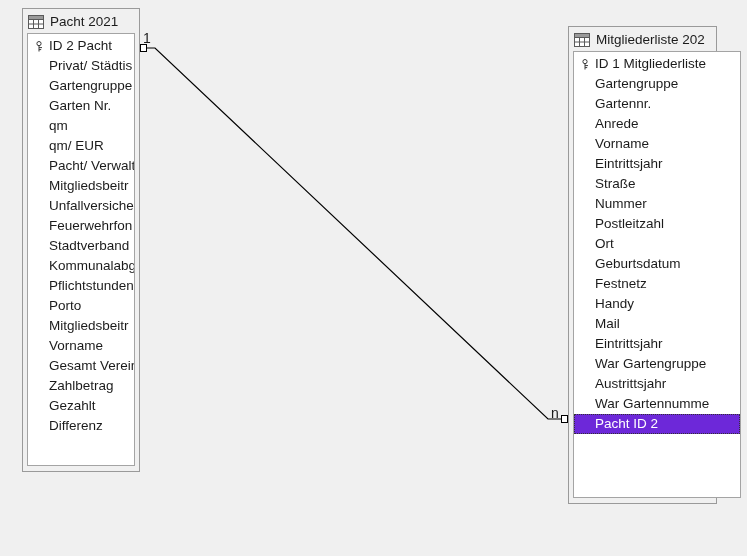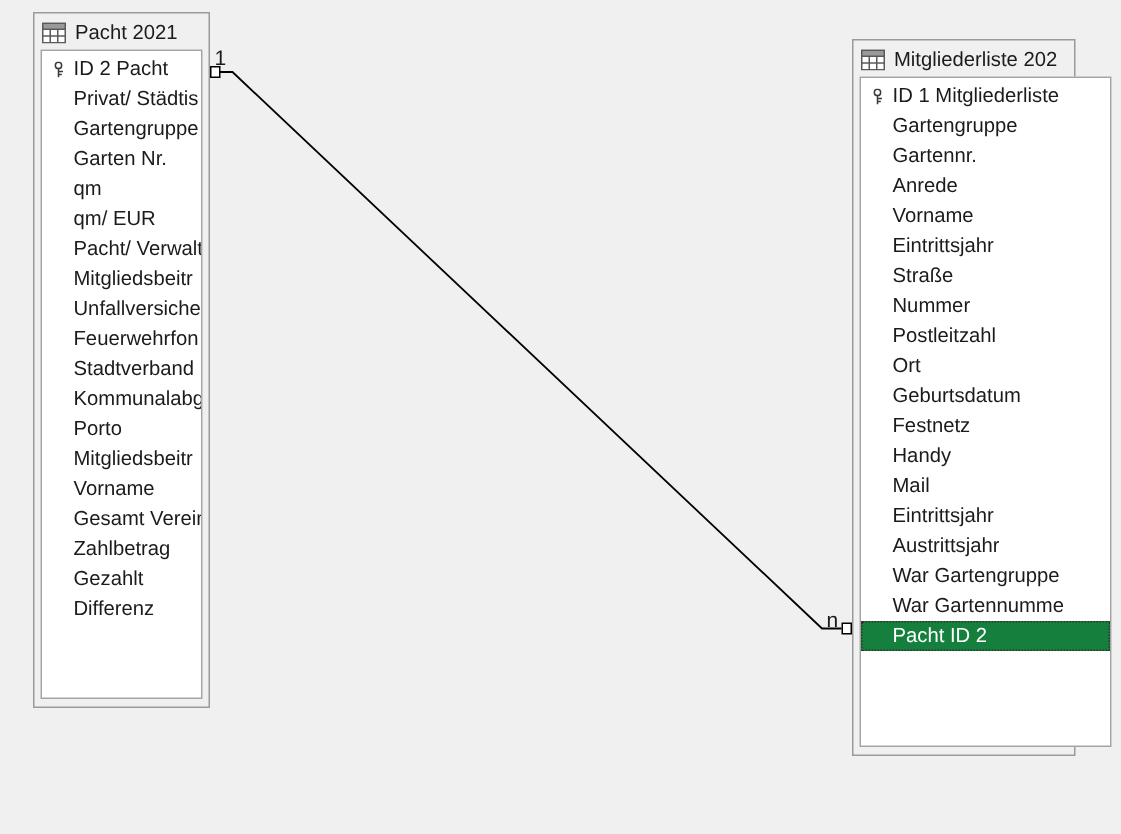--- a/index.html
+++ b/index.html
@@ -85,21 +85,21 @@
     display: flex;
     align-items: center;
     justify-content: center;
   }
   .field-row .fname {
     overflow: hidden;
     white-space: nowrap;
     padding-left: 2px;
   }
   .field-row.selected {
-    background: #15803d;
+    background: #6d28d9;
     color: #ffffff;
     outline: 1px dotted #333;
     outline-offset: -1px;
     margin-right: 0px;
   }
   .key-icon svg { display:block; }
 
   
   #table-window-pacht {
     left: 22px;
@@ -217,20 +217,24 @@
         <div class="field-row">
           <span class="keyslot"></span>
           <span class="fname">Stadtverband</span>
         </div>
         <div class="field-row">
           <span class="keyslot"></span>
           <span class="fname">Kommunalabg</span>
         </div>
         <div class="field-row">
           <span class="keyslot"></span>
+          <span class="fname">Pflichtstunden</span>
+        </div>
+        <div class="field-row">
+          <span class="keyslot"></span>
           <span class="fname">Porto</span>
         </div>
         <div class="field-row">
           <span class="keyslot"></span>
           <span class="fname">Mitgliedsbeitr</span>
         </div>
         <div class="field-row">
           <span class="keyslot"></span>
           <span class="fname">Vorname</span>
         </div>
@@ -329,25 +333,25 @@
         <div class="field-row">
           <span class="keyslot"></span>
           <span class="fname">Mail</span>
         </div>
         <div class="field-row">
           <span class="keyslot"></span>
           <span class="fname">Eintrittsjahr</span>
         </div>
         <div class="field-row">
           <span class="keyslot"></span>
+          <span class="fname">War Gartengruppe</span>
+        </div>
+        <div class="field-row">
+          <span class="keyslot"></span>
           <span class="fname">Austrittsjahr</span>
-        </div>
-        <div class="field-row">
-          <span class="keyslot"></span>
-          <span class="fname">War Gartengruppe</span>
         </div>
         <div class="field-row">
           <span class="keyslot"></span>
           <span class="fname">War Gartennumme</span>
         </div>
         <div class="field-row selected">
           <span class="keyslot"></span>
           <span class="fname">Pacht ID 2</span>
         </div>
       </div>

